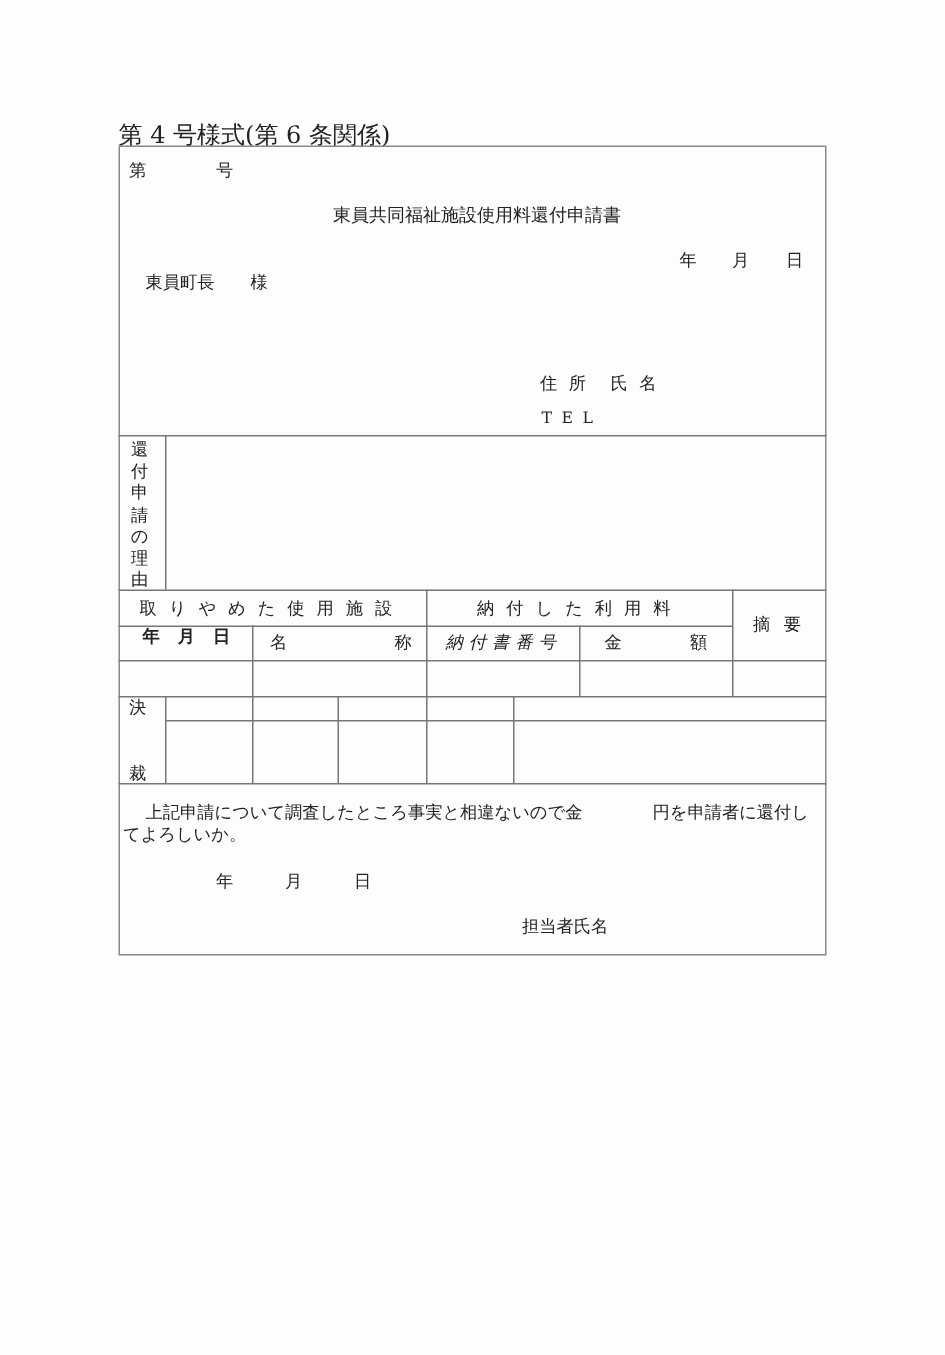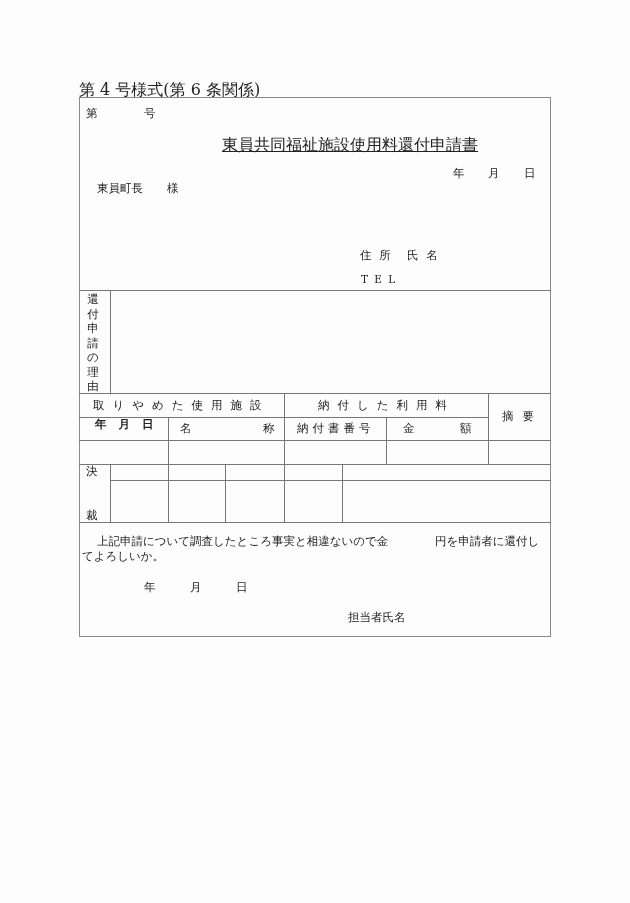--- a/index.html
+++ b/index.html
@@ -18,21 +18,21 @@
 </style>
 </head>
 <body>
 
 <div class="abs" style="left:79px; top:82px; font-size:16px;">第 4 号様式(第 6 条関係)</div>
 
 <div class="box"></div>
 
 <div class="abs" style="left:86px; top:108px;">第</div>
 <div class="abs" style="left:144px; top:108px;">号</div>
-<div class="abs" style="left:222px; top:137px; font-size:16px;text-decoration:underline;">東員共同福祉施設使用料還付申請書</div>
+<div class="abs" style="left:222px; top:137px; font-size:12px;">東員共同福祉施設使用料還付申請書</div>
 <div class="abs" style="left:453px; top:168px;">年</div>
 <div class="abs" style="left:488px; top:168px;">月</div>
 <div class="abs" style="left:524px; top:168px;">日</div>
 <div class="abs" style="left:97px; top:183px;">東員町長</div>
 <div class="abs" style="left:167px; top:183px;">様</div>
 <div class="abs" style="left:360px; top:226px; word-spacing:4px;margin-top:24px;">住 所</div>
 <div class="abs" style="left:364px; top:250px; word-spacing:4px;margin-left:43px;">氏 名</div>
 <div class="abs" style="left:361px; top:274px; font-size:10.5px; word-spacing:3px;">T E L</div>
 
 <div class="hl" style="left:79px; top:290px; width:472px;"></div>
@@ -48,21 +48,21 @@
 <div class="vl" style="left:284px; top:393px; height:71px;"></div>
 <div class="vl" style="left:386px; top:417px; height:47px;"></div>
 <div class="vl" style="left:488px; top:393px; height:71px;"></div>
 
 <div class="abs spaced" style="left:93px; top:400px; letter-spacing:8px;">取りやめた使用施設</div>
 <div class="abs spaced" style="left:318px; top:400px; letter-spacing:8px;">納付した利用料</div>
 <div class="abs" style="left:502px; top:411px; letter-spacing:9px;">摘要</div>
 <div class="abs" style="left:95px; top:419px; word-spacing:8px;font-weight:bold;">年 月 日</div>
 <div class="abs" style="left:180px; top:423px;">名</div>
 <div class="abs" style="left:263px; top:423px;">称</div>
-<div class="abs" style="left:297px; top:423px; letter-spacing:4px;">納付書番号</div>
+<div class="abs" style="left:297px; top:423px; letter-spacing:4px;font-style:italic;">納付書番号</div>
 <div class="abs" style="left:403px; top:423px;">金</div>
 <div class="abs" style="left:460px; top:423px;">額</div>
 
 <div class="abs" style="left:80px; top:441px; width:87px; height:22px;"></div>
 <div class="abs" style="left:169px; top:441px; width:114px; height:22px;"></div>
 <div class="abs" style="left:285px; top:441px; width:100px; height:22px;"></div>
 <div class="abs" style="left:387px; top:441px; width:100px; height:22px;"></div>
 <div class="abs" style="left:489px; top:441px; width:61px; height:22px;"></div>
 
 <div class="hl" style="left:110px; top:480px; width:441px;"></div>

